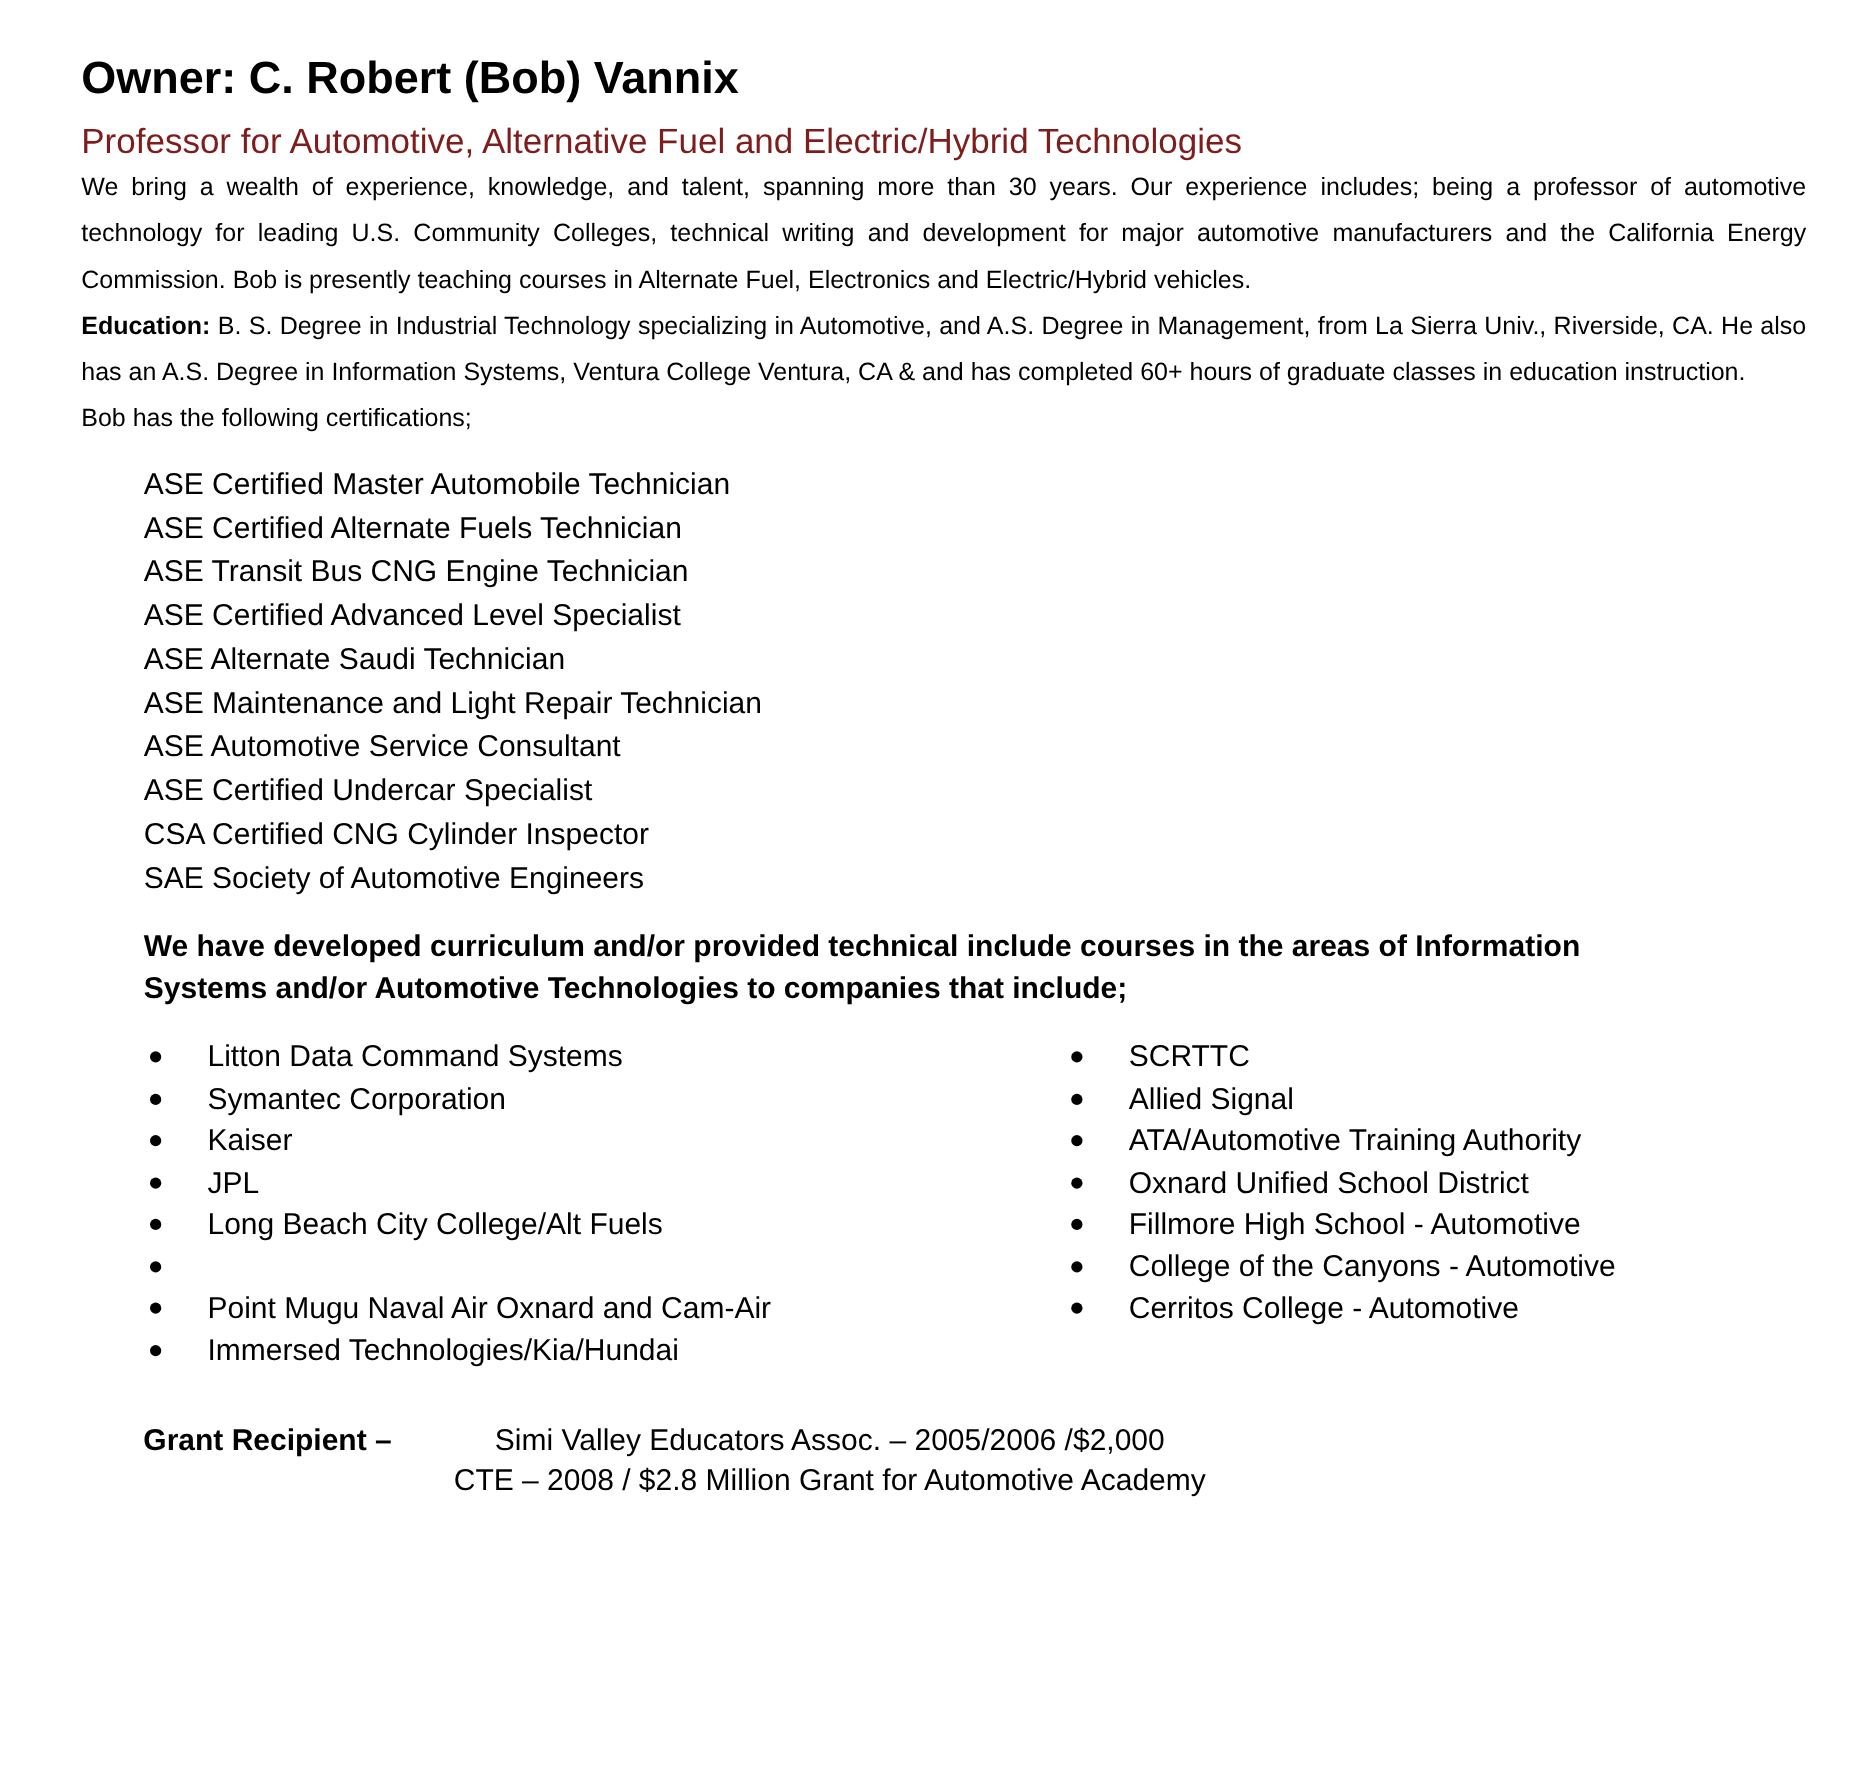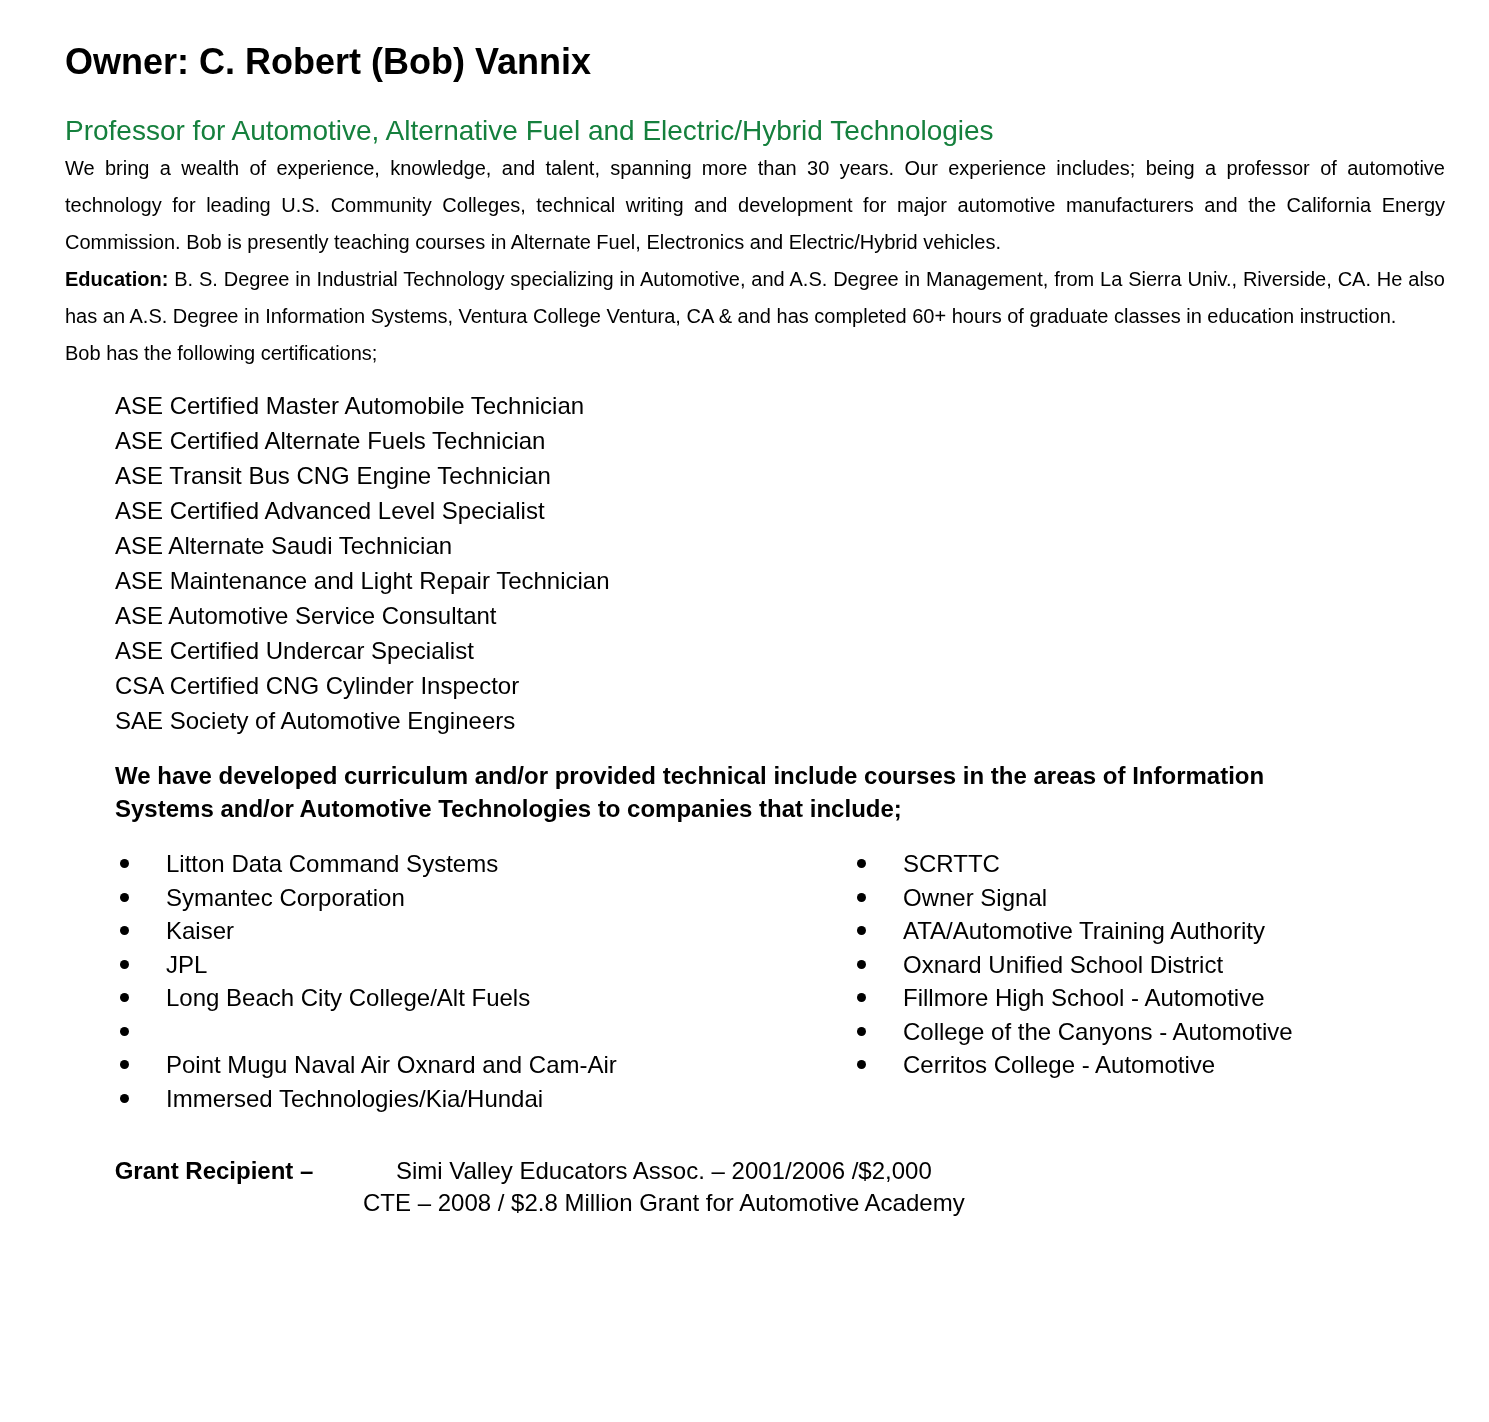--- a/index.html
+++ b/index.html
@@ -21,25 +21,25 @@
     padding: 40px 44px 0 65px;
   }
   h1.doc-title {
     margin: 0;
     font-size: 36px;
     line-height: 44px;
     font-weight: 700;
     color: #000000;
   }
   h2.doc-subtitle {
-    margin: 28px 0 0 0;
+    margin: 10px 0 0 0;
     font-size: 28px;
     line-height: 38px;
     font-weight: 400;
-    color: #15803d;
+    color: #7f1d1d;
   }
   p.body {
     margin: 0;
     font-size: 20px;
     line-height: 37px;
   }
   .just { text-align: justify; }
   .intro { margin-top: 45px; }
   .education { margin-top: 18px; }
   .education b { font-weight: 700; }
@@ -162,21 +162,21 @@
           <span>Immersed Technologies/Kia/Hundai</span>
         </li>
     </ul>
     <ul class="blist right">
       <li>
           <span class="dot"></span>
           <span>SCRTTC</span>
         </li>
       <li>
           <span class="dot"></span>
-          <span>Owner Signal</span>
+          <span>Allied Signal</span>
         </li>
       <li>
           <span class="dot"></span>
           <span>ATA/Automotive Training Authority</span>
         </li>
       <li>
           <span class="dot"></span>
           <span>Oxnard Unified School District</span>
         </li>
       <li>
@@ -190,18 +190,18 @@
       <li>
           <span class="dot"></span>
           <span>Cerritos College - Automotive</span>
         </li>
     </ul>
   </div>
 
   <div class="grant">
     <div class="grant-label">Grant Recipient –</div>
     <div class="grant-lines">
-      <div>Simi Valley Educators Assoc. – 2001/2006 /$2,000</div>
+      <div>Simi Valley Educators Assoc. – 2005/2006 /$2,000</div>
       <div>CTE – 2008 / $2.8 Million Grant for Automotive Academy</div>
     </div>
   </div>
 
 </div>
 
 </body></html>

